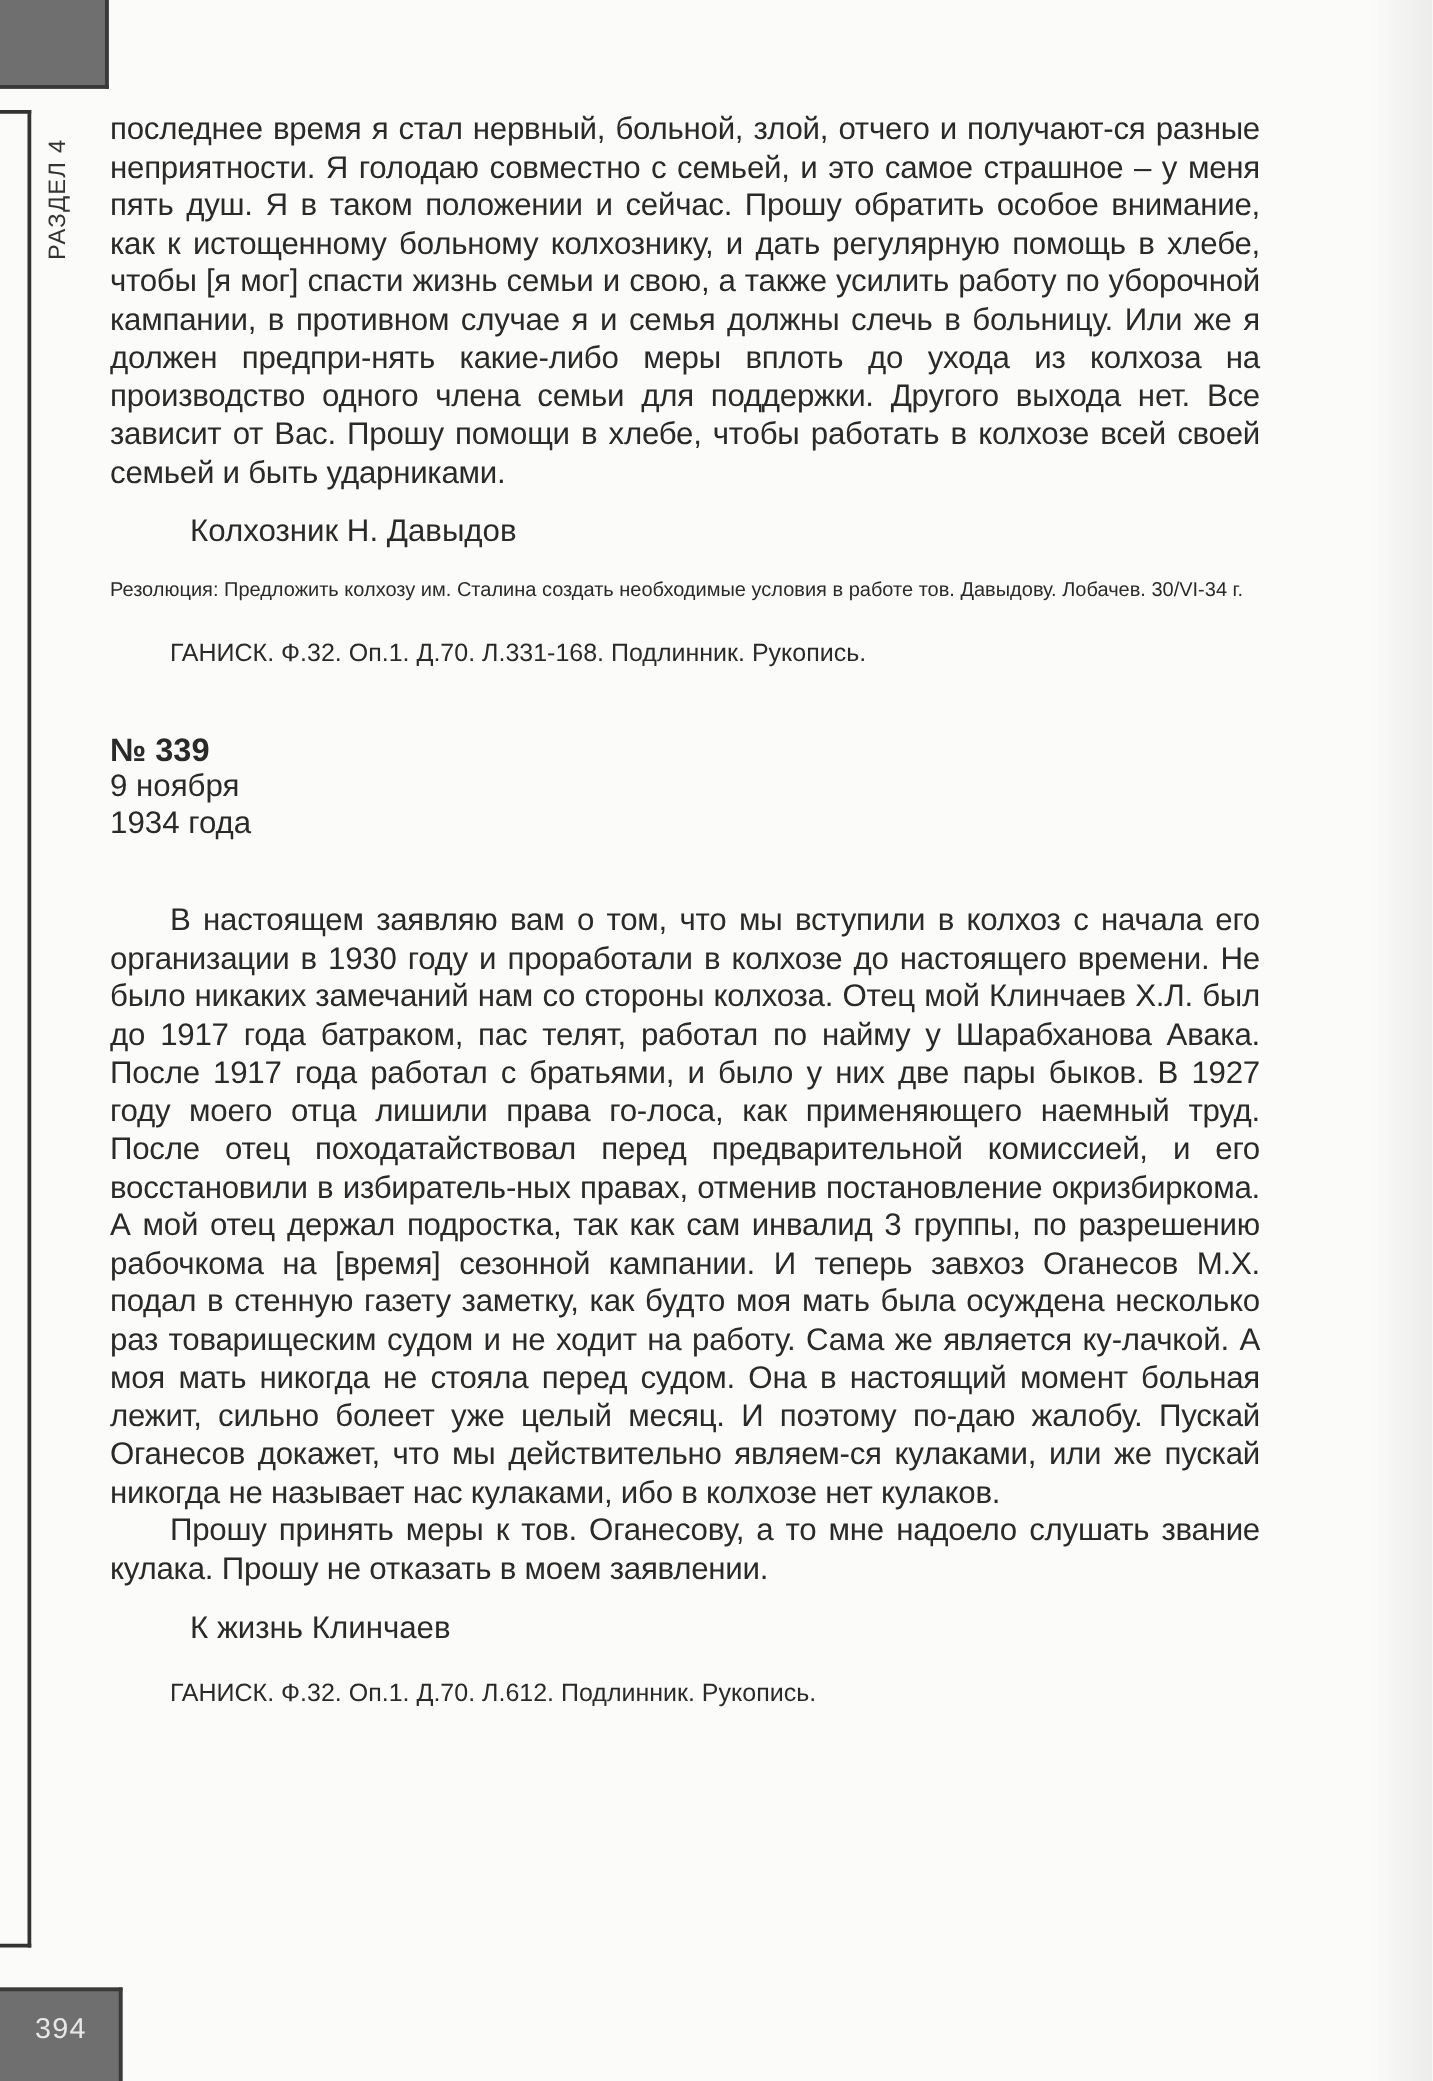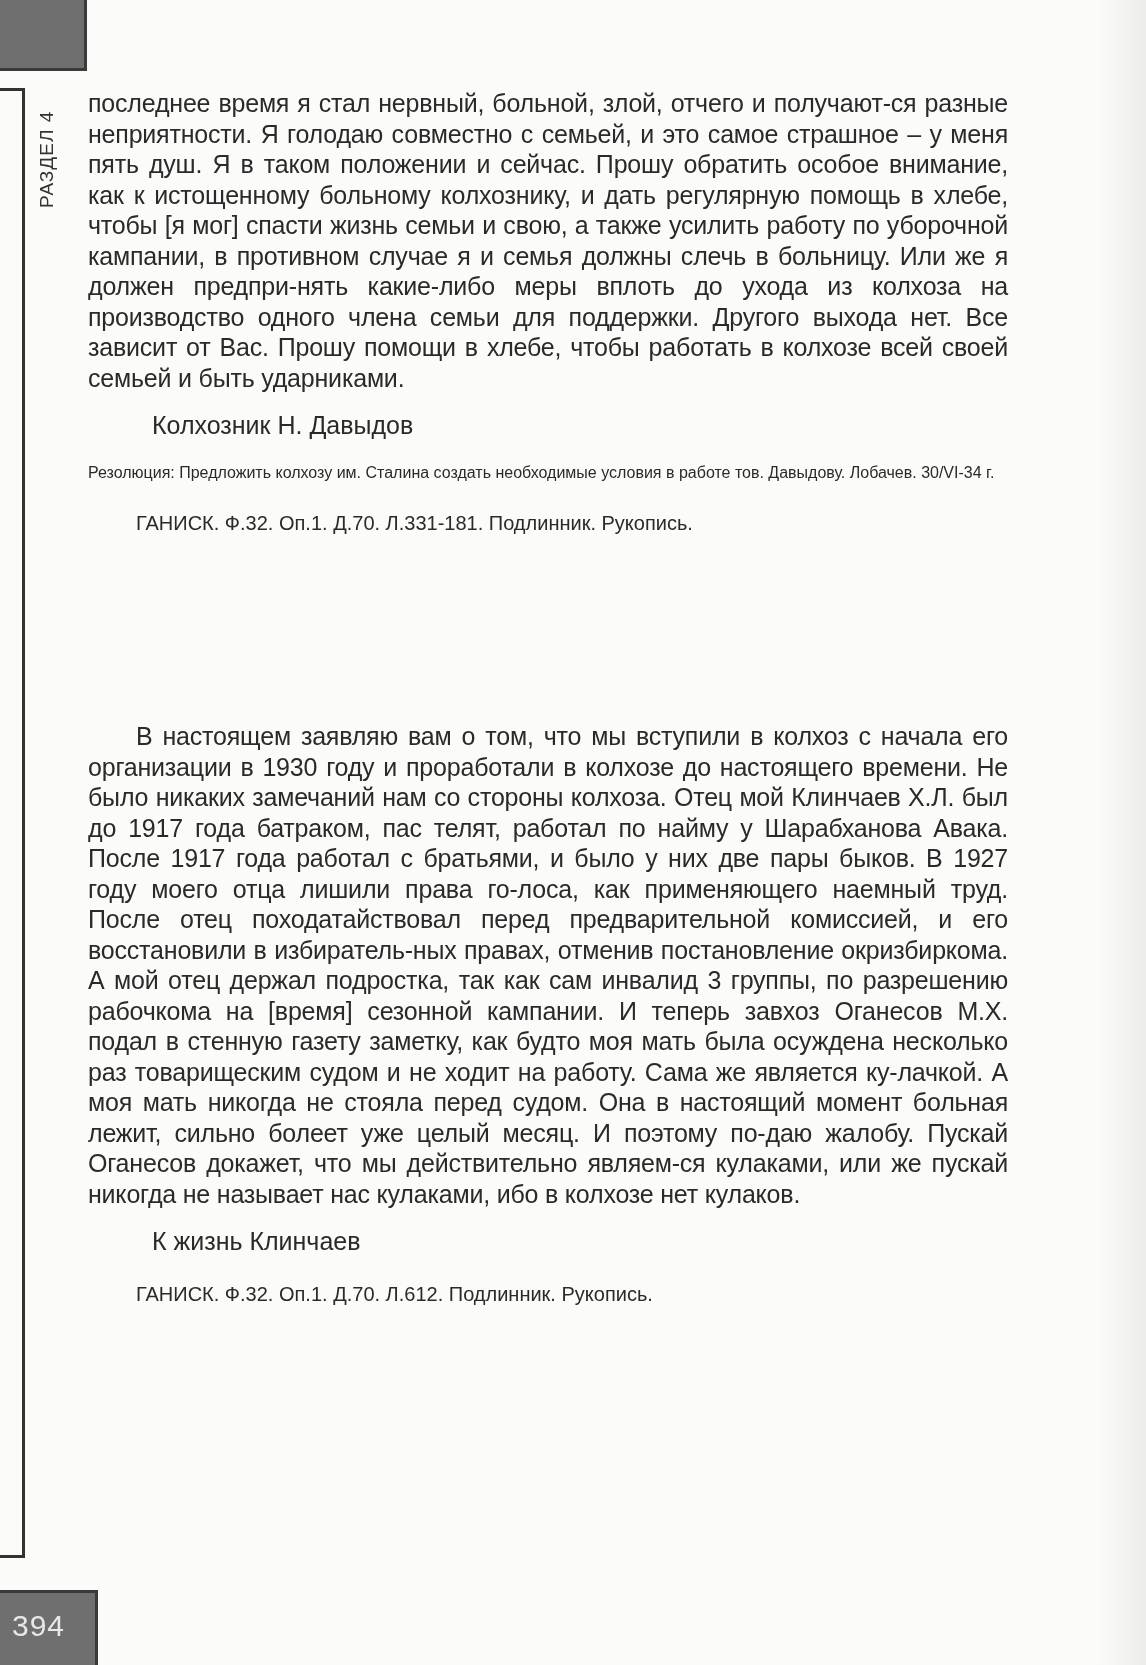--- a/index.html
+++ b/index.html
@@ -24,22 +24,22 @@
   .right-shade {
     position: absolute; right: 0; top: 0; width: 50px; height: 100%;
     background: linear-gradient(to right, rgba(240,240,238,0), #ececea);
   }
   .page-tab {
     position: absolute; left: 0; top: 1590px; width: 98px; height: 80px;
     background: #6f6f6f; border-top: 3px solid #3a3a3a; border-right: 3px solid #3a3a3a;
     box-sizing: border-box;
   }
   .page-num {
-    position: absolute; left: 12px; top: 16px; color: #e8e8e8;
-    font-size: 30px; letter-spacing: 1px;
+    position: absolute; left: 28px; top: 16px; color: #e8e8e8;
+    font-size: 23px; letter-spacing: 1px;
   }
   .content { position: absolute; left: 88px; top: 88px; width: 920px; }
   .para p {
     margin: 0; font-size: 25px; line-height: 30.5px; text-align: justify;
     text-align-last: left; letter-spacing: -0.2px;
   }
   .indent { text-indent: 48px; }
   .signature { margin: 16px; padding-left: 48px; font-size: 25px; line-height: 32px; }
   .resolution { margin: 18px 0 0 0; font-size: 16px; line-height: 27px; }
   .source { margin: 24px 0 0 48px; font-size: 20px; line-height: 26px; }
@@ -59,27 +59,33 @@
 <div class="side-frame"></div>
 <div class="section-label">РАЗДЕЛ 4</div>
 <div class="right-shade"></div>
 
 <div class="content">
   <div class="para">
     <p>последнее время я стал нервный, больной, злой, отчего и получают-ся разные неприятности. Я голодаю совместно с семьей, и это самое страшное – у меня пять душ. Я в таком положении и сейчас. Прошу обратить особое внимание, как к истощенному больному колхознику, и дать регулярную помощь в хлебе, чтобы [я мог] спасти жизнь семьи и свою, а также усилить работу по уборочной кампании, в противном случае я и семья должны слечь в больницу. Или же я должен предпри-нять какие-либо меры вплоть до ухода из колхоза на производство одного члена семьи для поддержки. Другого выхода нет. Все зависит от Вас. Прошу помощи в хлебе, чтобы работать в колхозе всей своей семьей и быть ударниками.</p>
   </div>
   <p class="signature">Колхозник Н. Давыдов</p>
   <p class="resolution">Резолюция: Предложить колхозу им. Сталина создать необходимые условия в работе тов. Давыдову. Лобачев. 30/VI-34 г.</p>
-  <p class="source">ГАНИСК. Ф.32. Оп.1. Д.70. Л.331-181. Подлинник. Рукопись.</p>
+  <p class="source">ГАНИСК. Ф.32. Оп.1. Д.70. Л.331-168. Подлинник. Рукопись.</p>
 
   <div class="doc-header">
+    <div class="doc-meta">
+      <div class="doc-num">№ 339</div>
+      <div>9 ноября</div>
+      <div>1934 года</div>
+    </div>
   </div>
 
   <div class="para body2">
     <p class="indent">В настоящем заявляю вам о том, что мы вступили в колхоз с начала его организации в 1930 году и проработали в колхозе до настоящего времени. Не было никаких замечаний нам со стороны колхоза. Отец мой Клинчаев Х.Л. был до 1917 года батраком, пас телят, работал по найму у Шарабханова Авака. После 1917 года работал с братьями, и было у них две пары быков. В 1927 году моего отца лишили права го-лоса, как применяющего наемный труд. После отец походатайствовал перед предварительной комиссией, и его восстановили в избиратель-ных правах, отменив постановление окризбиркома. А мой отец держал подростка, так как сам инвалид 3 группы, по разрешению рабочкома на [время] сезонной кампании. И теперь завхоз Оганесов М.Х. подал в стенную газету заметку, как будто моя мать была осуждена несколько раз товарищеским судом и не ходит на работу. Сама же является ку-лачкой. А моя мать никогда не стояла перед судом. Она в настоящий момент больная лежит, сильно болеет уже целый месяц. И поэтому по-даю жалобу. Пускай Оганесов докажет, что мы действительно являем-ся кулаками, или же пускай никогда не называет нас кулаками, ибо в колхозе нет кулаков.</p>
+    <p class="indent">Прошу принять меры к тов. Оганесову, а то мне надоело слушать звание кулака. Прошу не отказать в моем заявлении.</p>
   </div>
   <p class="signature">К жизнь Клинчаев</p>
   <p class="source">ГАНИСК. Ф.32. Оп.1. Д.70. Л.612. Подлинник. Рукопись.</p>
 </div>
 
 <div class="page-tab">
   <span class="page-num">394</span>
 </div>
 
 </body></html>

